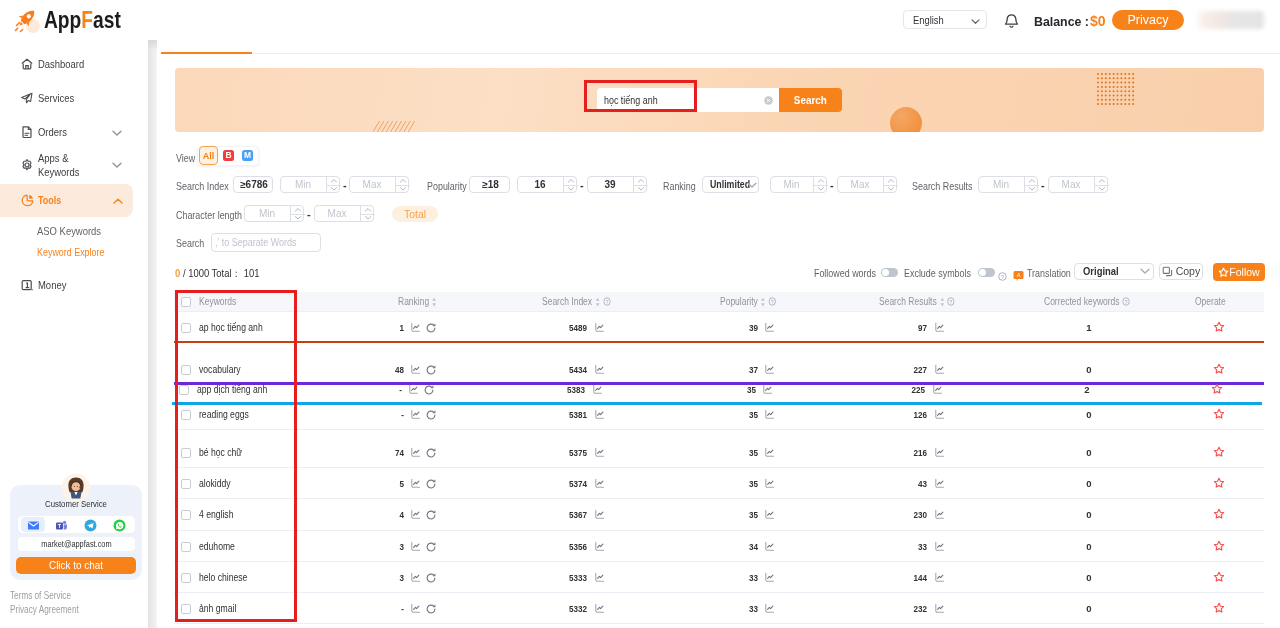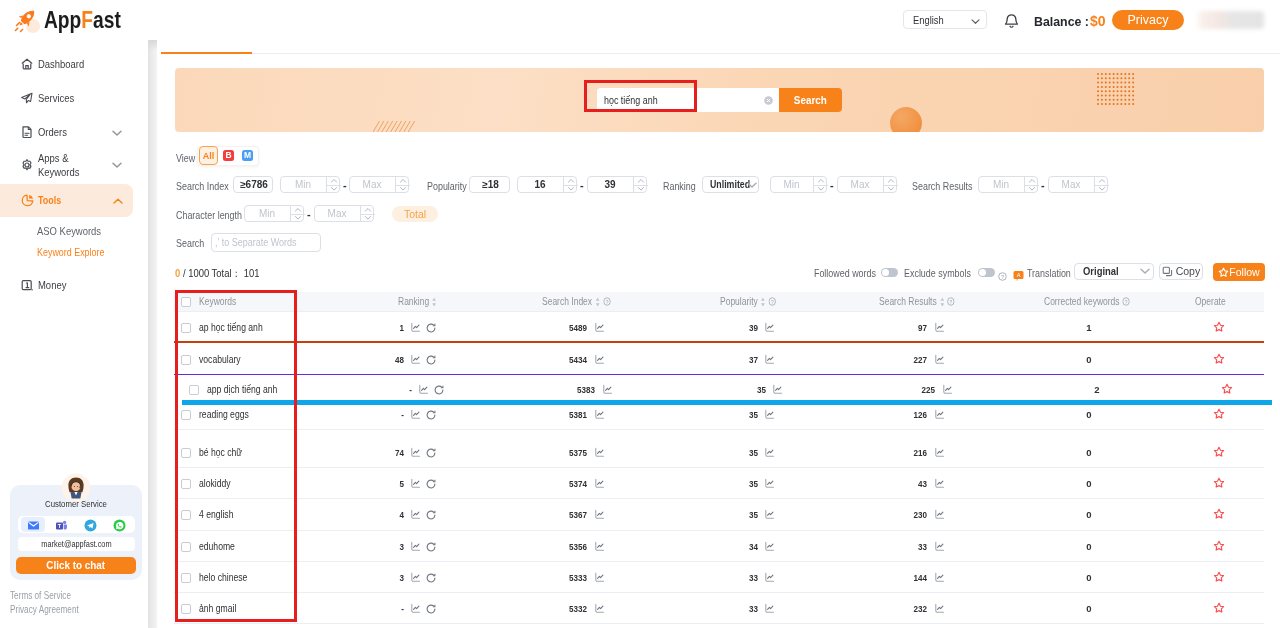--- a/index.html
+++ b/index.html
@@ -125,21 +125,21 @@
       <circle cx="6.5" cy="6.5" r="6" fill="#31a8dd"></circle>
       <path d="M3 6.4l6.6-2.5-1.1 5.6-2-1.5-1.1 1-.2-1.8z" fill="#fff"></path>
     </svg></div>
 <div class="abs" style="left:113px;top:518px"><svg width="13" height="13" viewBox="0 0 13 13">
       <circle cx="6.5" cy="6.5" r="6" fill="#27ce43"></circle>
       <path d="M6.6 2.9a3.7 3.7 0 0 0-3.2 5.5l-.5 1.9 2-.5a3.7 3.7 0 1 0 1.7-6.9z" fill="#fff"></path>
       <path d="M5.1 4.8c.5-.3.7.3.9.7.1.3-.5.5-.3.9.3.5.8 1 1.4 1.2.4.1.5-.5.8-.4.3.1.8.4.7.7-.2.6-1 .7-1.6.5A3.7 3.7 0 0 1 4.7 6c-.2-.5 0-1 .4-1.2z" fill="#27ce43"></path>
     </svg></div>
 <div class="abs" style="left:18px;top:537px;width:117px;height:14px;background:#fff;border-radius:4px"></div>
 <div class="abs sxc82" style="left:18px;top:537px;width:117px;font-size:9px;color:#303133;text-align:center;line-height:14px">market@appfast.com</div>
-<div class="abs" style="left:16px;top:557px;width:120px;height:17px;background:#f8821a;border-radius:5px;color:#fff;font-size:11px;font-weight:bold;text-align:center;line-height:17px"><span style="display:inline-block;transform:scaleX(.9)">Click to chat</span></div>
+<div class="abs" style="left:16px;top:557px;width:120px;height:17px;background:#f8821a;border-radius:5px;color:#fff;font-size:11px;font-weight:normal;text-align:center;line-height:17px"><span style="display:inline-block;transform:scaleX(.9)">Click to chat</span></div>
 <div class="abs sx78" style="left:10px;top:589px;font-size:10.5px;color:#9aa0a6">Terms of Service</div>
 <div class="abs sx78" style="left:10px;top:603px;font-size:10.5px;color:#9aa0a6">Privacy Agreement</div>
 
 <div class="abs" style="left:148px;top:40px;width:9px;height:588px;background:linear-gradient(90deg,#e3e3e3,#f4f4f4)"></div>
 <div class="abs" style="left:148px;top:40px;width:9px;height:10px;background:linear-gradient(180deg,#d8d8d8,rgba(216,216,216,0))"></div>
 <div class="abs" style="left:161px;top:53px;width:1119px;height:1px;background:#ededed"></div>
 <div class="abs" style="left:161px;top:52px;width:91px;height:2px;background:#f8821a"></div>
 
 <div class="abs" style="left:175px;top:68px;width:1089px;height:64px;border-radius:4px;background:linear-gradient(100deg,#fbd8b9 0%,#fcdfc6 30%,#fbd6b4 55%,#f9cfab 100%);overflow:hidden">
   <div class="abs" style="left:715px;top:39px;width:32px;height:32px;border-radius:50%;background:radial-gradient(circle at 35% 30%,#f5a765,#ef8830)"></div>
@@ -505,21 +505,21 @@
         <path d="M3.6 6.4l1.8-2 1.2 1.2 2.3-2.4" fill="none" stroke="#70767f" stroke-width="1.1" stroke-linecap="round" stroke-linejoin="round"></path>
       </svg>
     </div>
   <div class="abs" style="left:865px;top:0;width:100px;text-align:center;line-height:31.3px;font-size:9.5px;font-weight:bold;color:#303133">1</div>
   <div class="abs" style="left:1039px;top:9px">
       <svg width="12" height="12" viewBox="0 0 12 12" style="display:block">
         <path d="M6 1.3l1.49 2.9 3.1.48-2.26 2.23.52 3.19L6 8.63 3.15 10.1l.52-3.19L1.41 4.68l3.1-.48z" fill="none" stroke="#fb4f4f" stroke-width="1.15" stroke-linejoin="round"></path>
       </svg>
     </div>
 </div>
-<div class="abs" style="left:174px;top:344px;width:1090px;height:31.3px;border-bottom:1px solid #6d28d9">
+<div class="abs" style="left:174px;top:354px;width:1090px;height:31.3px;border-bottom:3px solid #6d28d9">
   <span class="cb" style="left:7px;top:11px"></span>
   <div class="abs kwt" style="left:25px;top:0;line-height:31.3px">vocabulary</div>
   <div class="abs num" style="left:120px;top:0;width:110px;line-height:31.3px">48</div>
   <div class="abs" style="left:236px;top:10px">
       <svg width="11" height="11" viewBox="0 0 11 11" style="display:block">
         <path d="M1.8 1.2v6.6a1.4 1.4 0 0 0 1.4 1.4h6.3" fill="none" stroke="#a3a9b3" stroke-width="1.1" stroke-linecap="round"></path>
         <path d="M3.6 6.4l1.8-2 1.2 1.2 2.3-2.4" fill="none" stroke="#70767f" stroke-width="1.1" stroke-linecap="round" stroke-linejoin="round"></path>
       </svg>
     </div>
   <div class="abs" style="left:252px;top:11px">
@@ -549,21 +549,21 @@
         <path d="M3.6 6.4l1.8-2 1.2 1.2 2.3-2.4" fill="none" stroke="#70767f" stroke-width="1.1" stroke-linecap="round" stroke-linejoin="round"></path>
       </svg>
     </div>
   <div class="abs" style="left:865px;top:0;width:100px;text-align:center;line-height:31.3px;font-size:9.5px;font-weight:bold;color:#303133">0</div>
   <div class="abs" style="left:1039px;top:9px">
       <svg width="12" height="12" viewBox="0 0 12 12" style="display:block">
         <path d="M6 1.3l1.49 2.9 3.1.48-2.26 2.23.52 3.19L6 8.63 3.15 10.1l.52-3.19L1.41 4.68l3.1-.48z" fill="none" stroke="#fb4f4f" stroke-width="1.15" stroke-linejoin="round"></path>
       </svg>
     </div>
 </div>
-<div class="abs" style="left:182px;top:374.1px;width:1090px;height:31.3px;border-bottom:5px solid #0ea5e9">
+<div class="abs" style="left:172px;top:374.1px;width:1090px;height:31.3px;border-bottom:3px solid #0ea5e9">
   <span class="cb" style="left:7px;top:11px"></span>
   <div class="abs kwt" style="left:25px;top:0;line-height:31.3px">app dịch tiếng anh</div>
   <div class="abs num" style="left:120px;top:0;width:110px;line-height:31.3px">-</div>
   <div class="abs" style="left:236px;top:10px">
       <svg width="11" height="11" viewBox="0 0 11 11" style="display:block">
         <path d="M1.8 1.2v6.6a1.4 1.4 0 0 0 1.4 1.4h6.3" fill="none" stroke="#a3a9b3" stroke-width="1.1" stroke-linecap="round"></path>
         <path d="M3.6 6.4l1.8-2 1.2 1.2 2.3-2.4" fill="none" stroke="#70767f" stroke-width="1.1" stroke-linecap="round" stroke-linejoin="round"></path>
       </svg>
     </div>
   <div class="abs" style="left:252px;top:11px">

